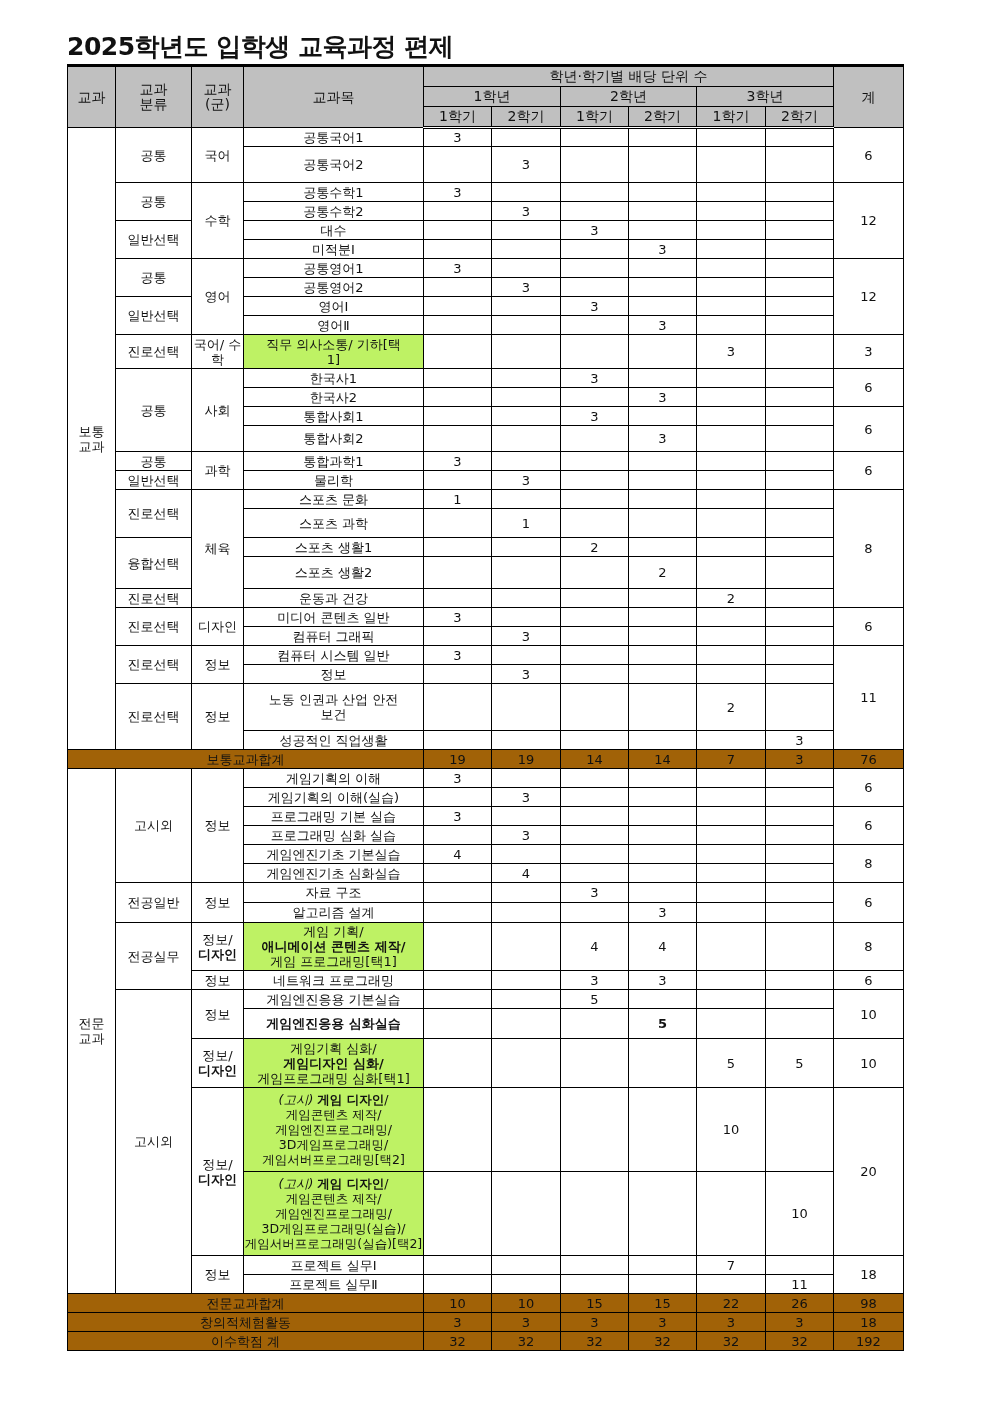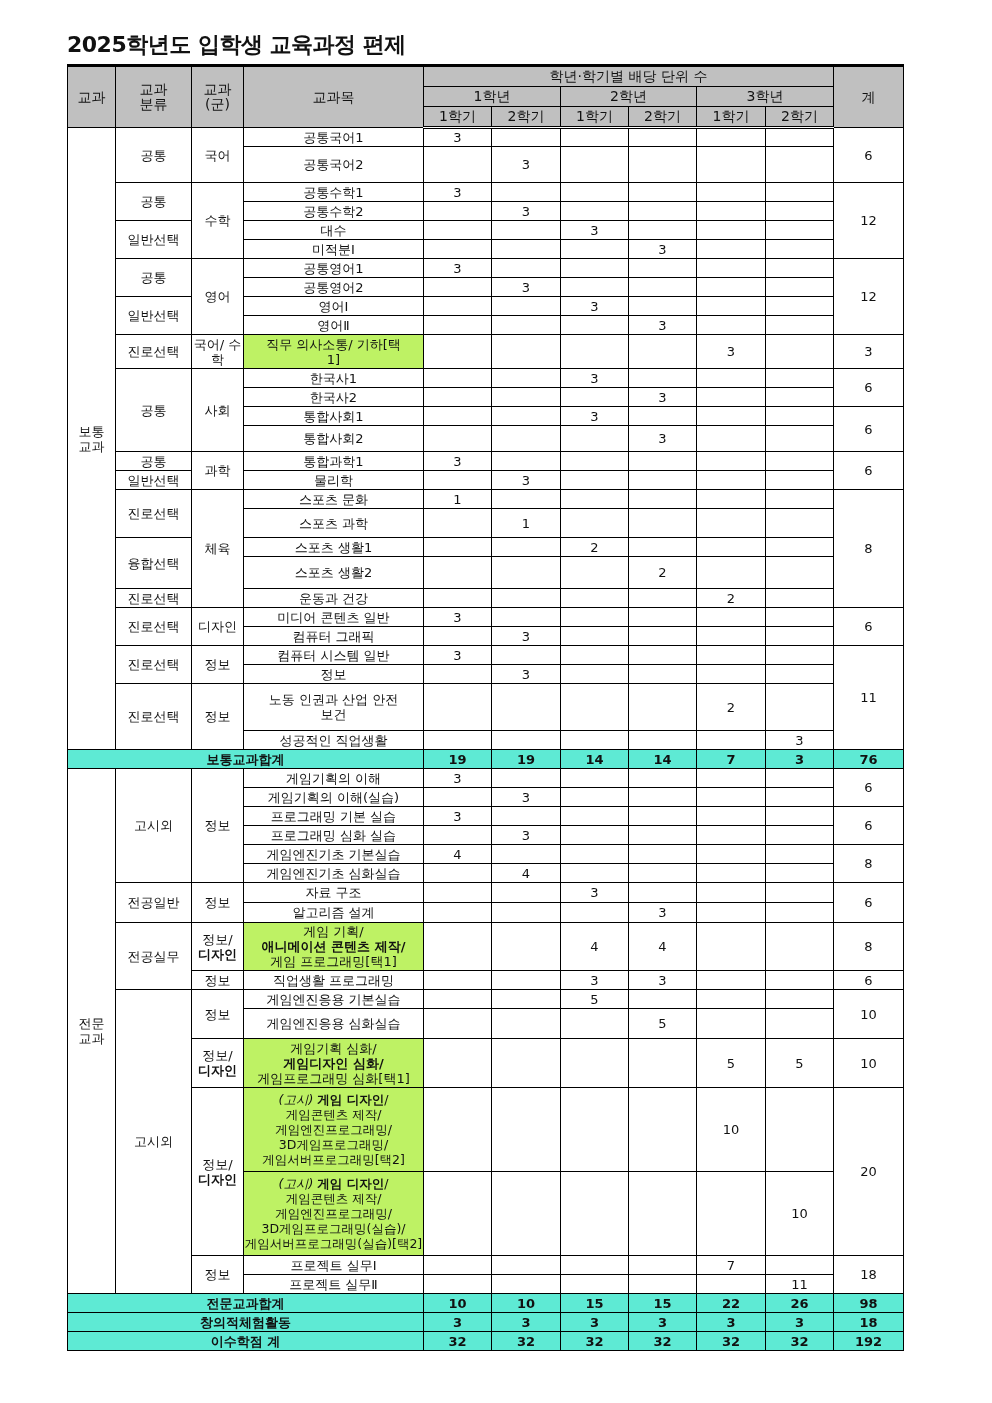--- a/index.html
+++ b/index.html
@@ -1,24 +1,24 @@
 <!DOCTYPE html>
 <html><head>
 <meta charset="utf-8">
 <style>
   html, body { margin:0; padding:0; background:#ffffff; }
   body { width:992px; height:1403px; position:relative; font-family:"DejaVu Sans", "Liberation Sans", sans-serif; color:#111; }
-  .title { position:absolute; left:67px; top:30px; font-size:22px; font-weight:bold; letter-spacing:-0.5px; }
+  .title { position:absolute; left:67px; top:30px; font-size:25px; font-weight:bold; letter-spacing:-0.5px; }
   table.cur { position:absolute; left:67px; top:64px; width:836px; border-collapse:collapse; table-layout:fixed; font-size:13px; }
   table.cur td, table.cur th { border:1px solid #000; text-align:center; vertical-align:middle; padding:0; line-height:15px; overflow:hidden; }
   table.cur thead th { background:#c0c0c0; font-weight:normal; font-size:14px; }
   table.cur thead tr:first-child th { border-top:3px solid #000; }
   table.cur thead tr:last-child th { border-bottom:3px double #000; }
   .gray { background:#bef264; }
-  .sum td { background:#5eead4; font-weight:bold; height:18px; }
+  .sum td { background:#a16207; font-weight:normal; height:18px; }
   .bold { font-weight:bold; }
   .it { font-style:italic; }
   .lastrow td { border-bottom:3px solid #000; }
 </style>
 </head>
 <body>
 
 <div class="title">2025학년도 입학생 교육과정 편제</div>
 
 <table class="cur">
@@ -445,42 +445,42 @@
         <td></td>
         <td></td>
         <td>4</td>
         <td>4</td>
         <td></td>
         <td></td>
         <td rowspan="1">8</td>
       </tr>
       <tr style="height: 19px;">
         <td rowspan="1">정보</td>
-        <td>직업생활 프로그래밍</td>
+        <td>네트워크 프로그래밍</td>
         <td></td>
         <td></td>
         <td>3</td>
         <td>3</td>
         <td></td>
         <td></td>
         <td rowspan="1">6</td>
       </tr>
       <tr style="height: 19px;">
         <td rowspan="7">고시외</td>
         <td rowspan="2">정보</td>
         <td>게임엔진응용 기본실습</td>
         <td></td>
         <td></td>
         <td>5</td>
         <td></td>
         <td></td>
         <td></td>
         <td rowspan="2">10</td>
       </tr>
-      <tr style="height: 30px;">
+      <tr style="height: 30px; font-weight: bold;">
         <td>게임엔진응용 심화실습</td>
         <td></td>
         <td></td>
         <td></td>
         <td>5</td>
         <td></td>
         <td></td>
       </tr>
       <tr style="height: 49px;">
         <td rowspan="1"><span>정보/</span><br><span class="bold">디자인</span></td>

